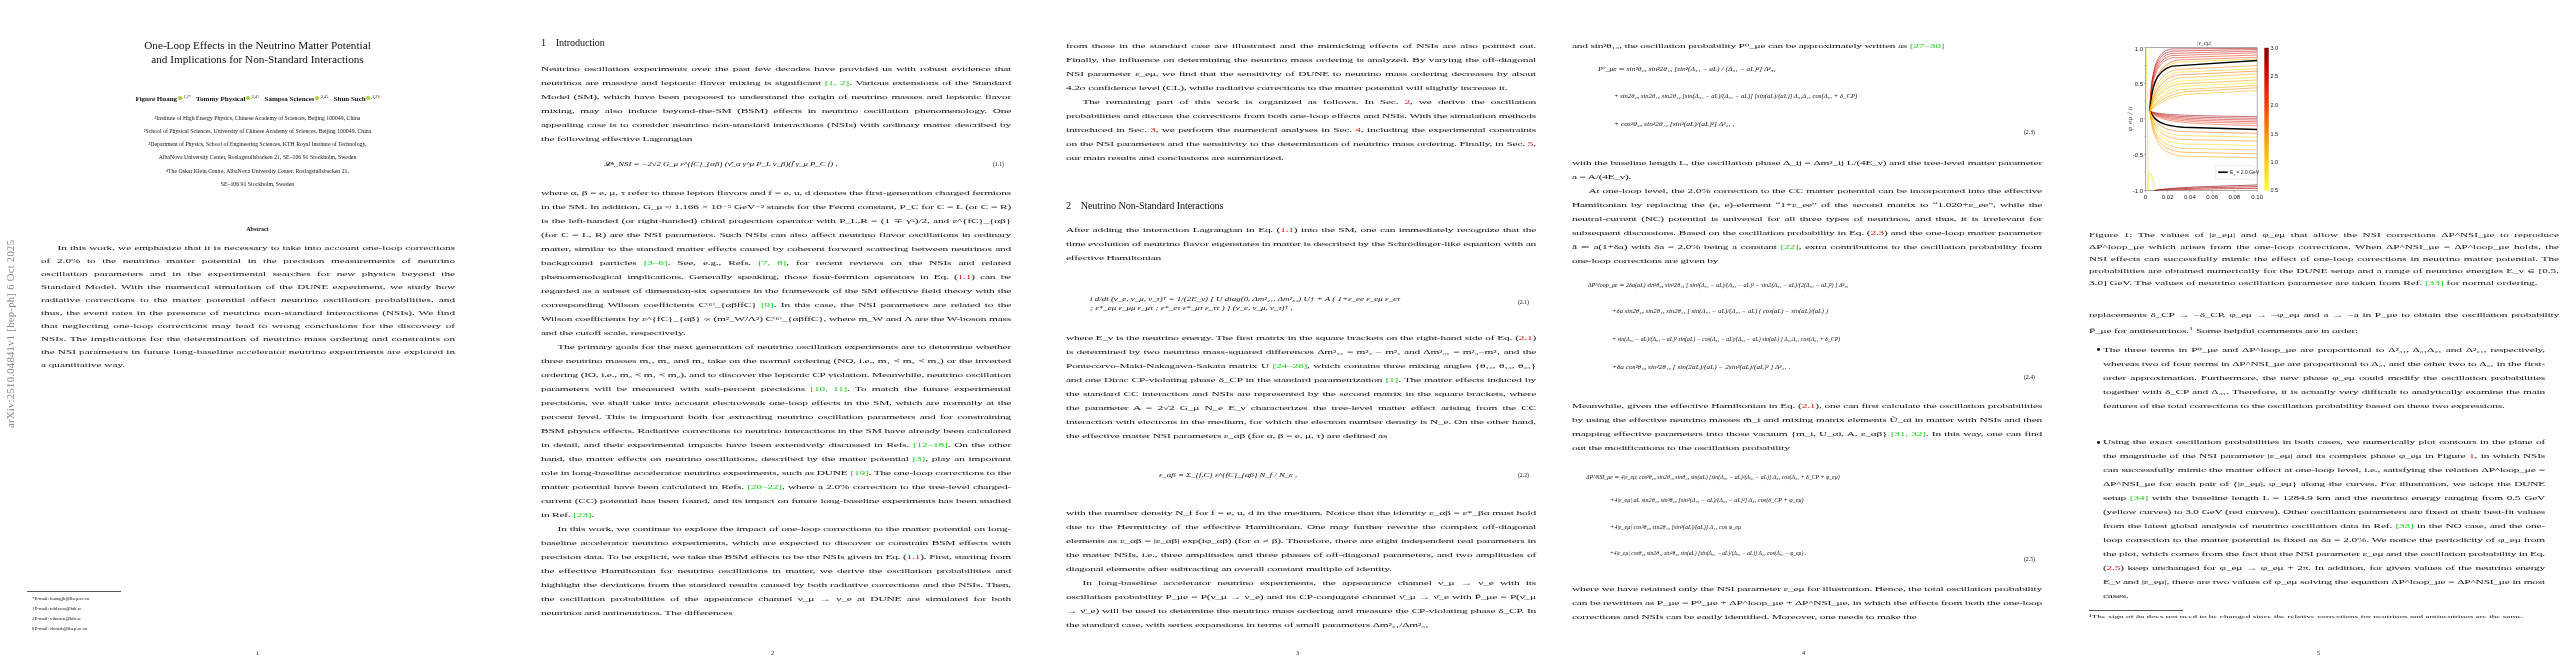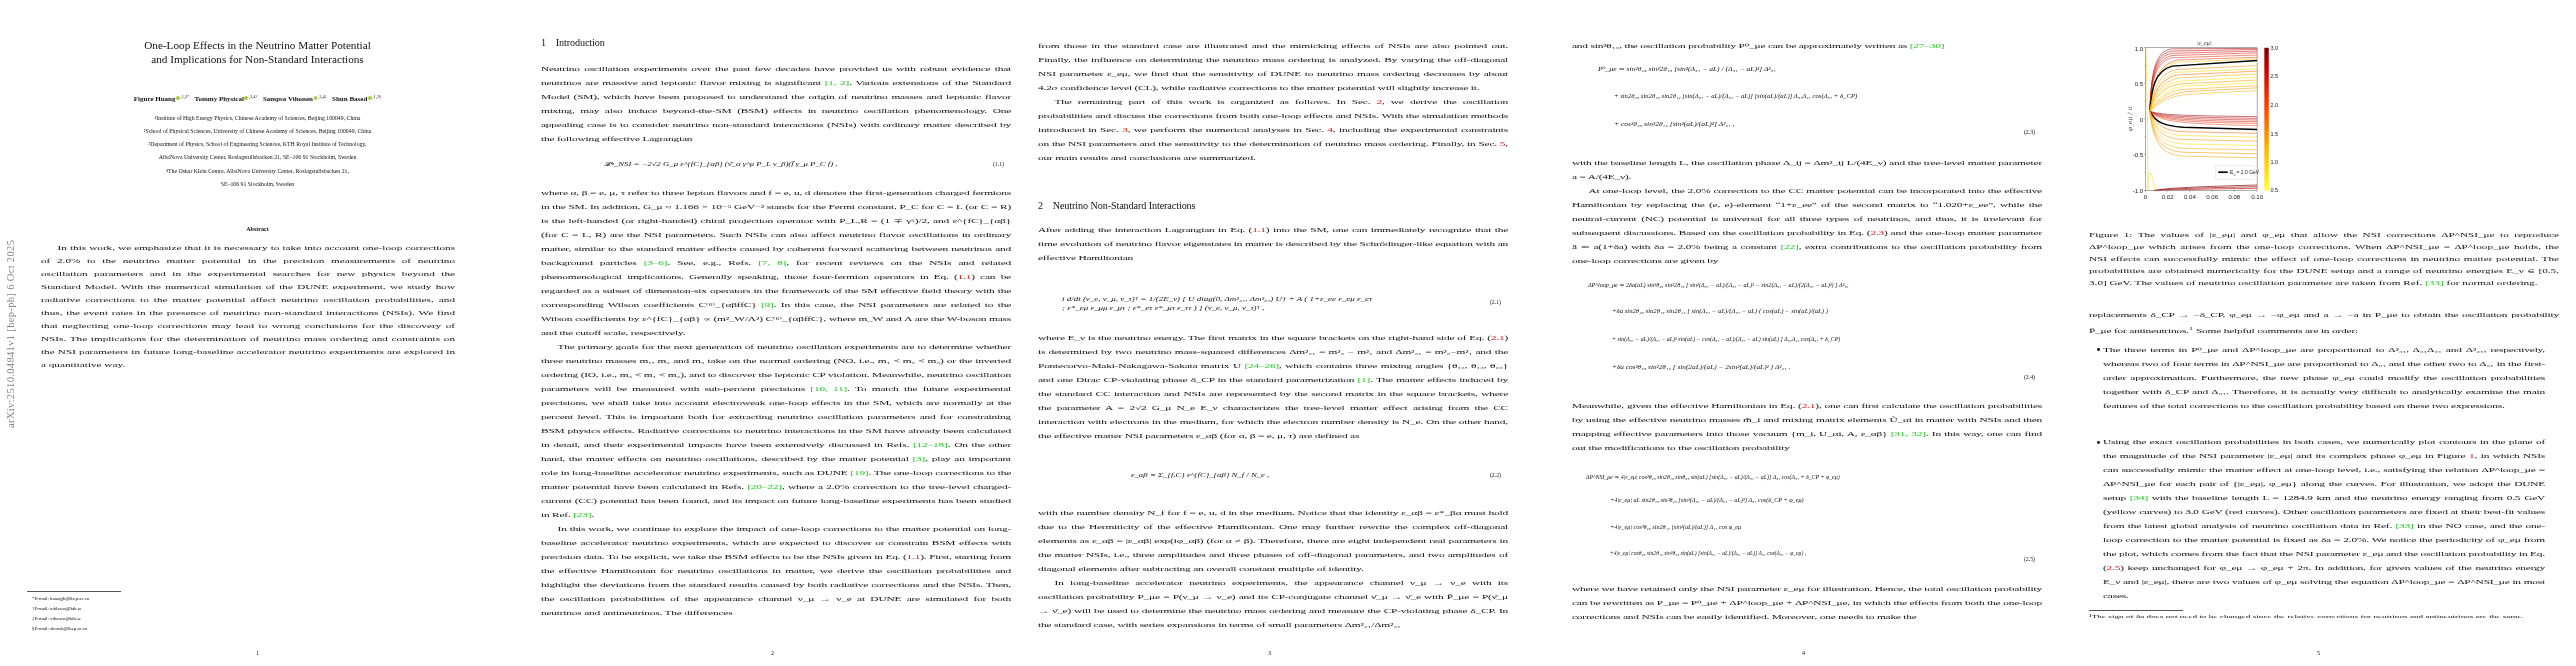--- a/index.html
+++ b/index.html
@@ -1,18 +1,18 @@
 <!DOCTYPE html>
 <html style="font-size:9px"><head>
 <meta charset="utf-8">
 <style>
   html,body{margin:0;padding:0;background:#fff;}
   body{width:2576px;height:667px;position:relative;overflow:hidden;font-family:"DejaVu Serif","Liberation Serif",serif;color:#111;}
   .page{position:absolute;top:0;width:515px;height:667px;background:#fff;}
-  .p1{left:0}.p2{left:515px}.p3{left:1012px}.p4{left:1546px}.p5{left:2061px}
+  .p1{left:0}.p2{left:515px}.p3{left:1040px}.p4{left:1546px}.p5{left:2061px}
   .txt{font-family:"Liberation Serif","DejaVu Serif",serif;}
   .body{position:absolute;left:26px;width:235px;font-size:5.7px;line-height:14px;text-align:justify;transform-origin:0 0;transform:scaleX(2);letter-spacing:-0.1px;}
   .body p{margin:0;}
   .indent{text-indent:8.3px;}
   .cite{color:#22cc22;}
   .ref{color:#dd1111;}
   .sec{position:absolute;left:26px;font-size:9.7px;font-weight:normal;letter-spacing:-0.1px;transform-origin:0 0;transform:scaleX(1.05);}
   .sec .num{display:inline-block;width:14px;}
   .eq{position:absolute;font-size:5.8px;font-style:italic;white-space:nowrap;}
   .pagenum{position:absolute;bottom:11px;left:0;width:100%;text-align:center;font-size:6.1px;}
@@ -38,22 +38,22 @@
 
 <div class="page p1 txt">
   <div class="stamp">arXiv:2510.04841v1  [hep-ph]  6 Oct 2025</div>
   <div class="title">
     <div>One-Loop Effects in the Neutrino Matter Potential</div>
     <div>and Implications for Non-Standard Interactions</div>
   </div>
   <div class="authors">
     <span><span>Figure Huang</span><span class="orcid"></span><sup>,1,2</sup><sup class="red">*</sup></span>&nbsp;&nbsp;
     <span><span>Tommy Physical</span><span class="orcid"></span><sup>,3,4</sup><sup class="red">†</sup></span>&nbsp;&nbsp;
-    <span><span>Sampsa Vihonen</span><span class="orcid"></span><sup>,3,4</sup><sup class="red">‡</sup></span>&nbsp;&nbsp;
-    <span><span>Shun Based</span><span class="orcid"></span><sup>,1,2</sup><sup class="red">§</sup></span>
+    <span><span>Sampsa Sciences</span><span class="orcid"></span><sup>,3,4</sup><sup class="red">‡</sup></span>&nbsp;&nbsp;
+    <span><span>Shun Such</span><span class="orcid"></span><sup>,1,2</sup><sup class="red">§</sup></span>
   </div>
   <div class="aff" style="top:112px">¹Institute of High Energy Physics, Chinese Academy of Sciences, Beijing 100049, China</div>
   <div class="aff" style="top:125px">²School of Physical Sciences, University of Chinese Academy of Sciences, Beijing 100049, China</div>
   <div class="aff" style="top:138px">³Department of Physics, School of Engineering Sciences, KTH Royal Institute of Technology,</div>
   <div class="aff" style="top:151px">AlbaNova University Center, Roslagstullsbacken 21, SE–106 91 Stockholm, Sweden</div>
   <div class="aff" style="top:165px">⁴The Oskar Klein Centre, AlbaNova University Center, Roslagstullsbacken 21,</div>
   <div class="aff" style="top:178px">SE–106 91 Stockholm, Sweden</div>
 
   <div class="abs-h">Abstract</div>
   <div class="abs indent">In this work, we emphasize that it is necessary to take into account one-loop corrections of 2.0% to the neutrino matter potential in the precision measurements of neutrino oscillation parameters and in the experimental searches for new physics beyond the Standard Model. With the numerical simulation of the DUNE experiment, we study how radiative corrections to the matter potential affect neutrino oscillation probabilities, and thus, the event rates in the presence of neutrino non-standard interactions (NSIs). We find that neglecting one-loop corrections may lead to wrong conclusions for the discovery of NSIs. The implications for the determination of neutrino mass ordering and constraints on the NSI parameters in future long-baseline accelerator neutrino experiments are explored in a quantitative way.</div>

